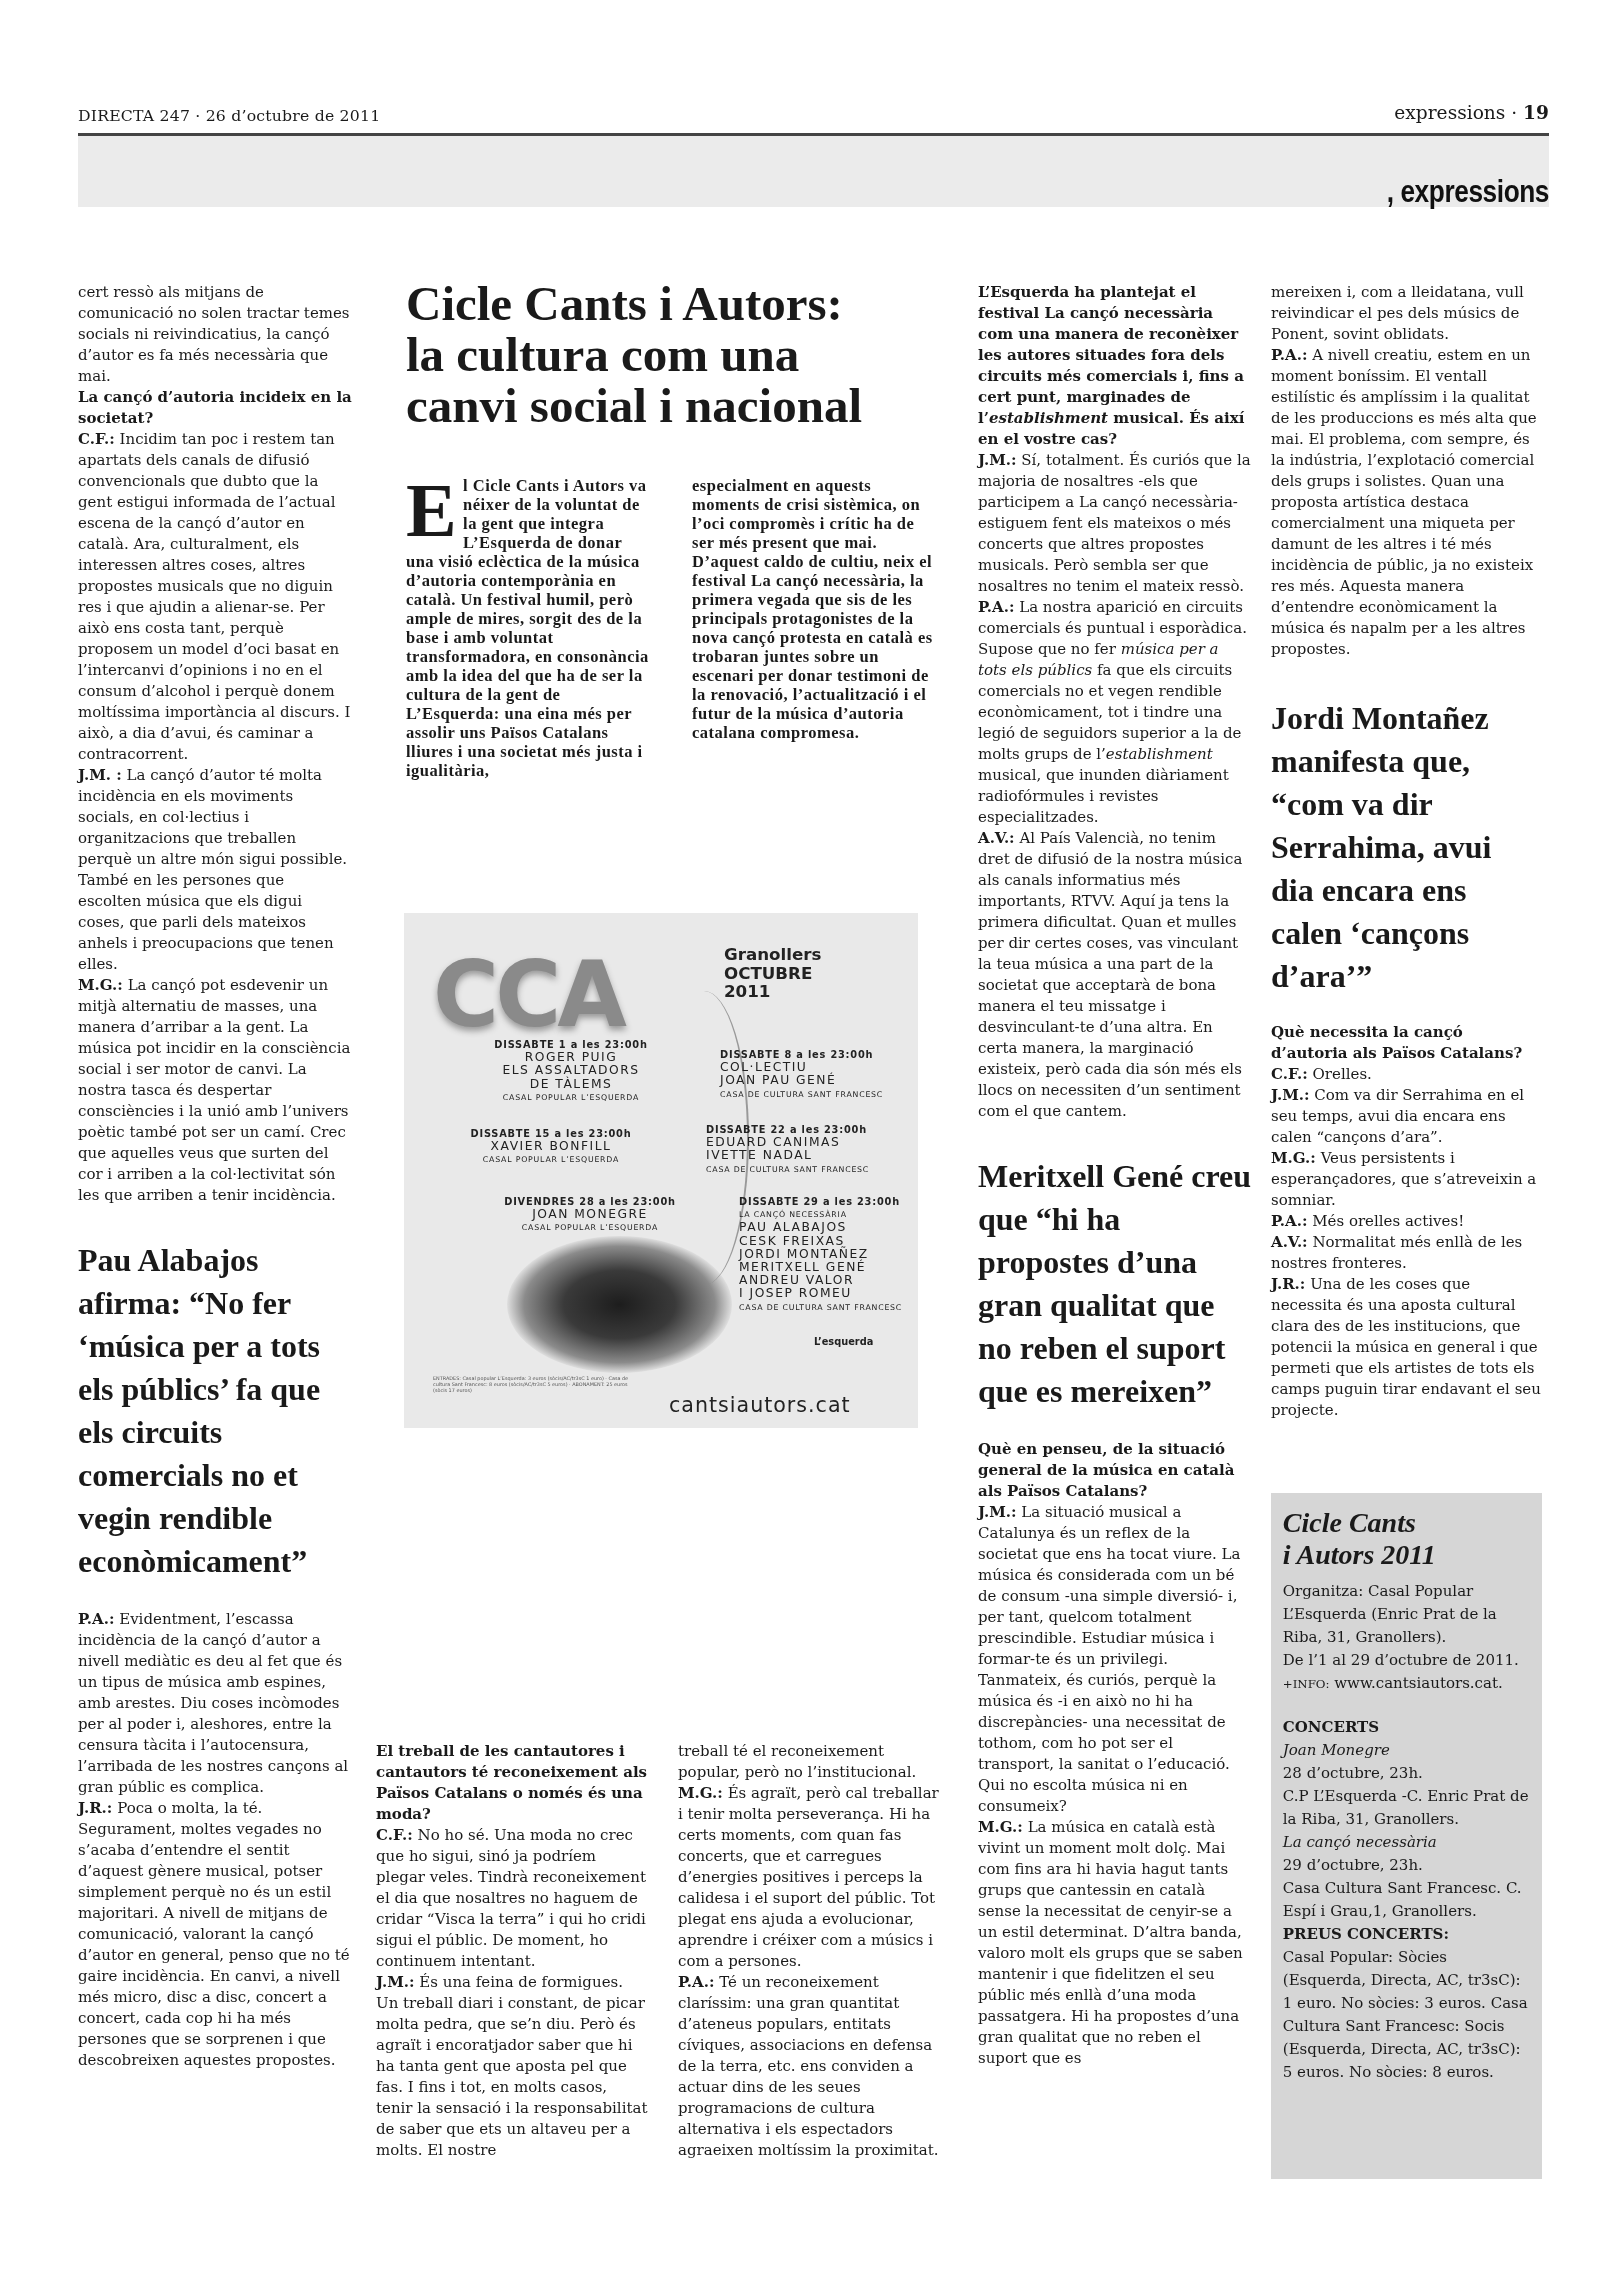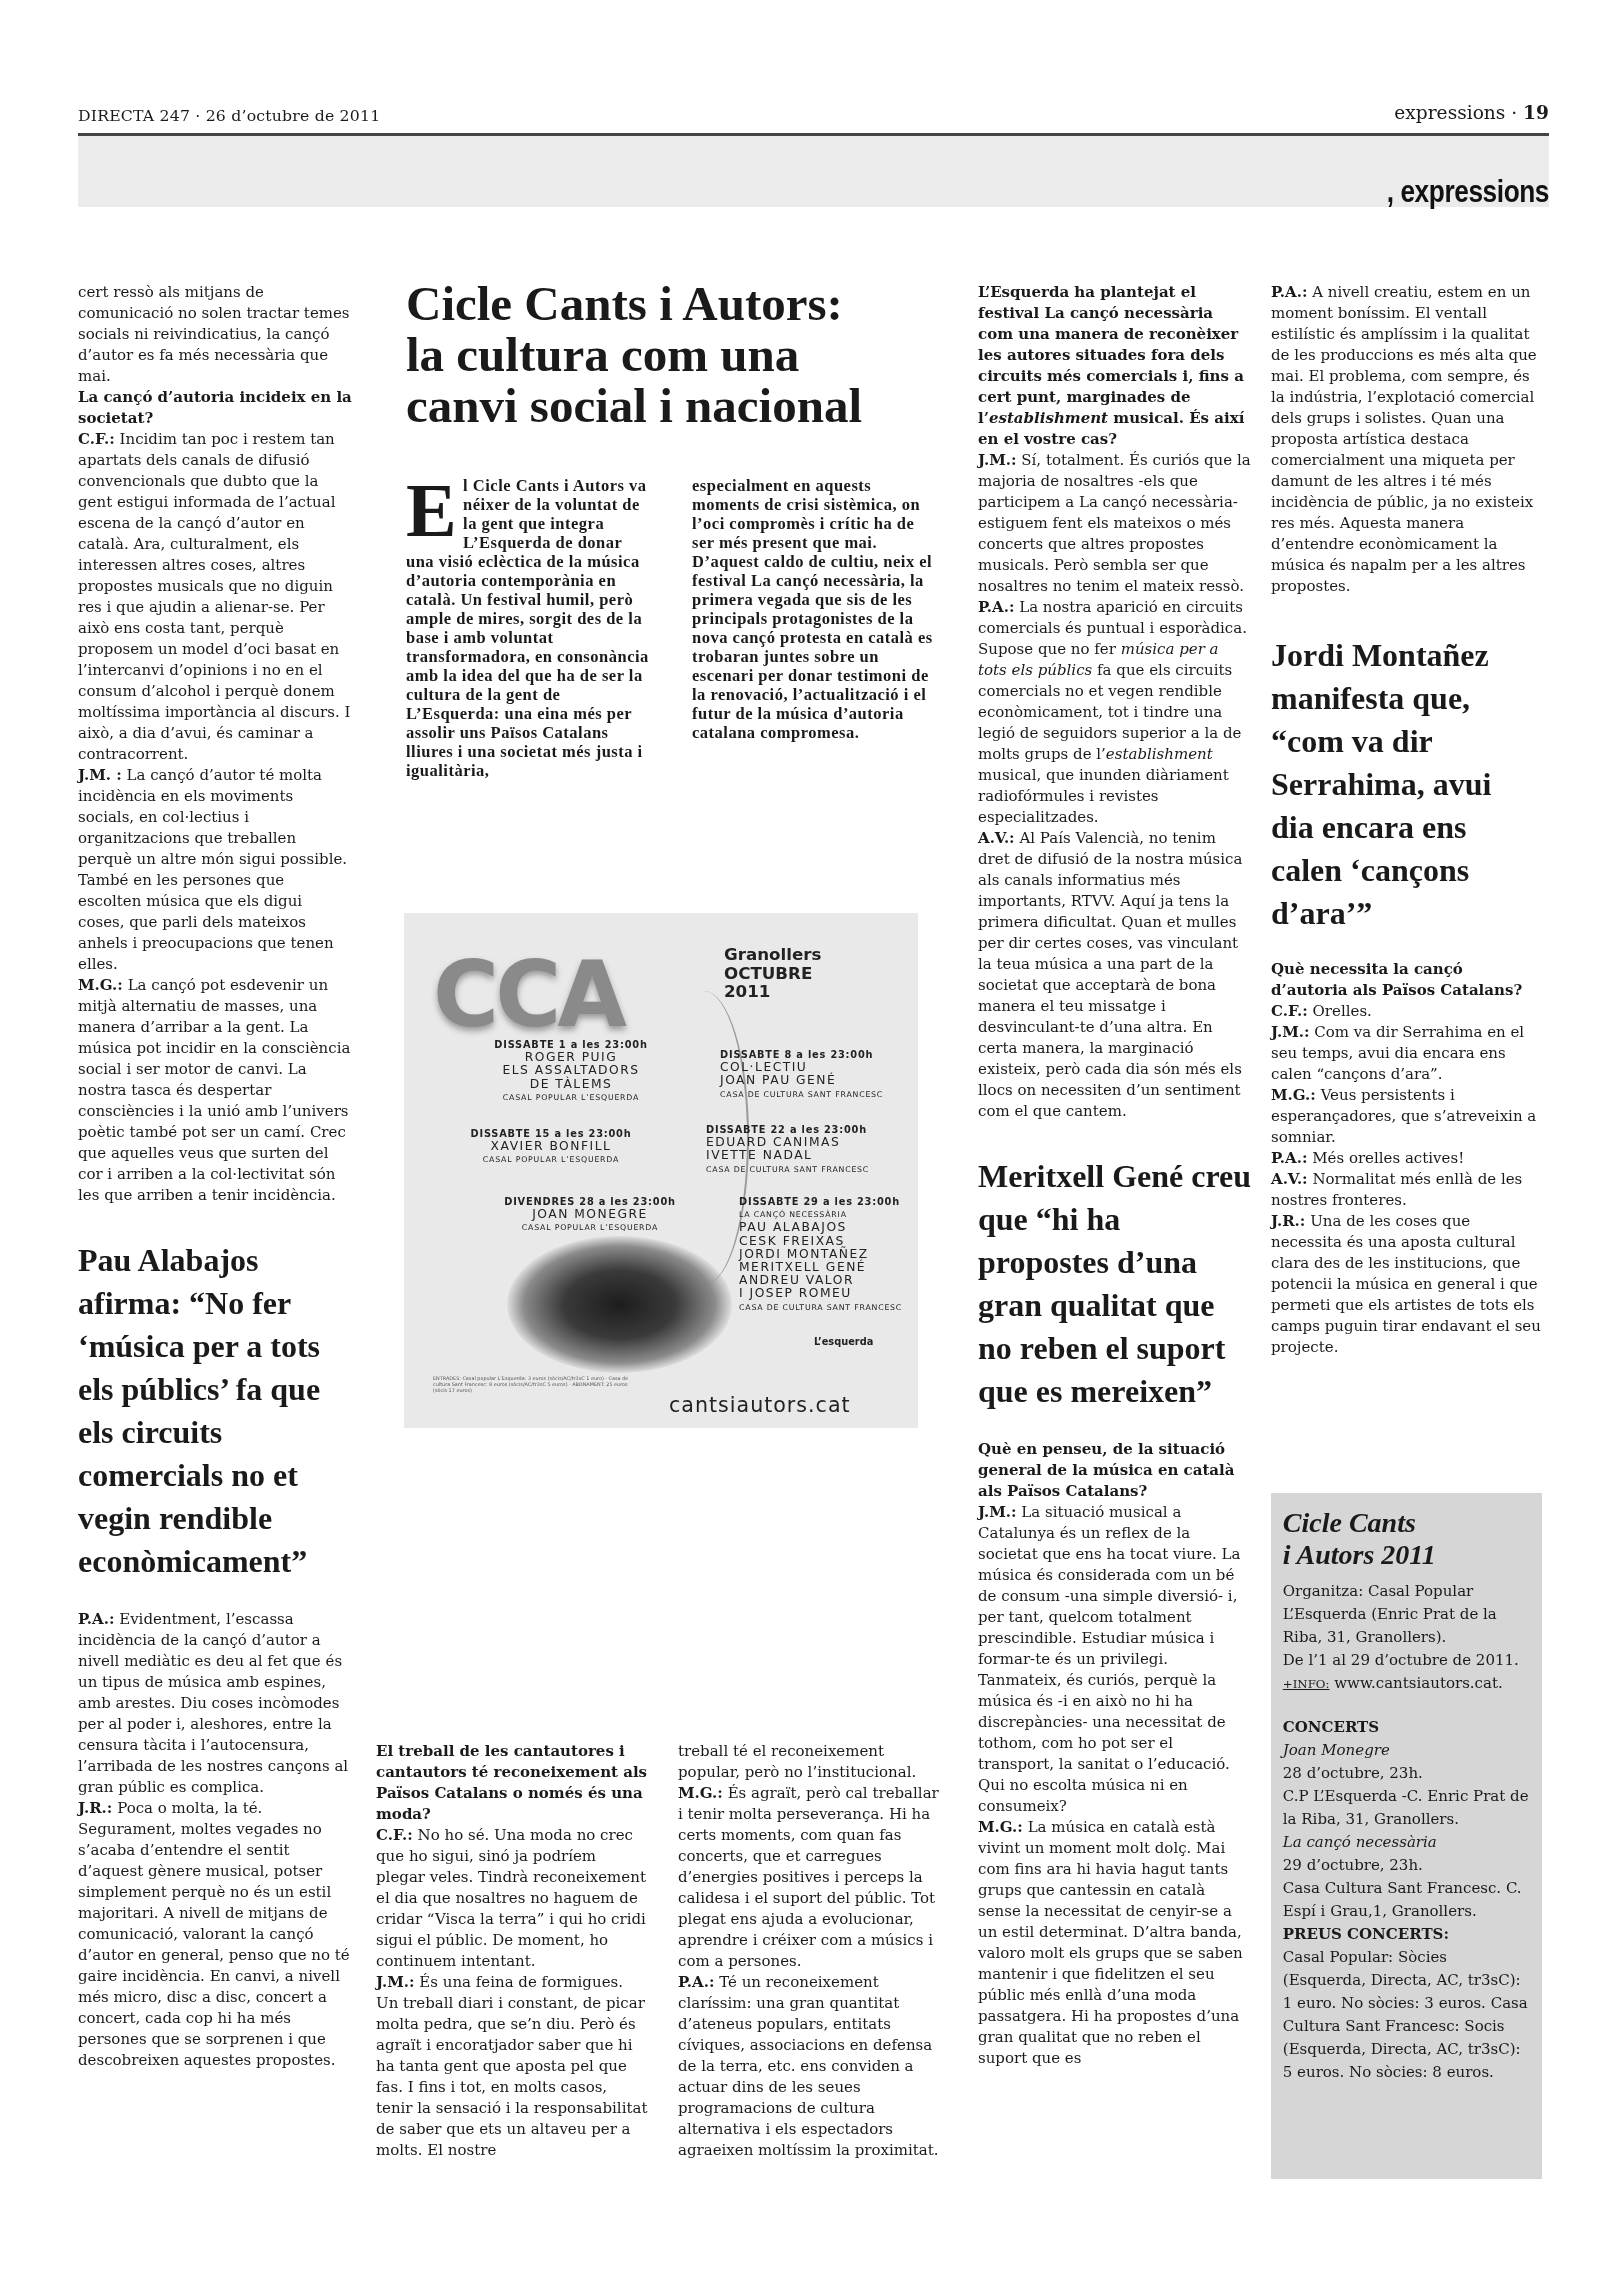--- a/index.html
+++ b/index.html
@@ -32,21 +32,21 @@
   .poster .ball { position:absolute; left:103px; top:323px; width:225px; height:137px; border-radius:50%;
         background:radial-gradient(ellipse at center, #1d1d1d 0%, #3a3a3a 35%, #8b8b8b 60%, rgba(233,233,233,0) 72%); }
   .poster .string { position:absolute; left:255px; top:78px; width:88px; height:294px; border-right:2px solid #999; border-radius:0 50% 50% 0; }
   .poster .site { position:absolute; left:265px; top:480px; font-size:20.6px; letter-spacing:1px; }
   .poster .logo { position:absolute; left:410px; top:423px; font-size:9.8px; font-weight:bold; }
   .poster .fine { position:absolute; left:29px; top:463px; font-size:4.9px; line-height:5.9px; color:#555; }
   .sidebox { position:absolute; left:1271px; top:1493px; width:271px; height:1169px; background:#d6d6d6; }
   .sidebox .inner { padding:13.7px 11.8px 0 11.8px; font-size:15px; line-height:23px; }
   .sidebox .stitle { font-style:italic; font-weight:bold; font-size:28px; line-height:32px; margin:0 0 9.8px 0; font-family:"Liberation Serif", serif; }
   .sidebox p { margin:0; }
-  .sc { font-variant:small-caps;text-decoration:underline; }
+  .sc { font-variant:small-caps; }
 </style>
 </head>
 <body>
 
 <div class="hdr-left">DIRECTA 247  ·  26 d’octubre de 2011</div>
 <div class="hdr-right"><span>expressions · </span><b>19</b></div>
 <div class="rule"></div>
 <div class="band"></div>
 <div class="section-title">, expressions</div>
 
@@ -150,20 +150,21 @@
   <p><b>A.V.:</b><span> Al País Valencià, no tenim dret de difusió de la nostra música als canals informatius més importants, RTVV. Aquí ja tens la primera dificultat. Quan et mulles per dir certes coses, vas vinculant la teua música a una part de la societat que acceptarà de bona manera el teu missatge i desvinculant-te d’una altra. En certa manera, la marginació existeix, però cada dia són més els llocs on necessiten d’un sentiment com el que cantem.</span></p>
   <div style="height:33px"></div>
   <p class="quote-head">Meritxell Gené creu que “hi ha propostes d’una gran qualitat que no reben el suport que es mereixen”</p>
   <div style="height:25.5px"></div>
   <p class="q">Què en penseu, de la situació general de la música en català als Països Catalans?</p>
   <p><b>J.M.:</b><span> La situació musical a Catalunya és un reflex de la societat que ens ha tocat viure. La música és considerada com un bé de consum -una simple diversió- i, per tant, quelcom totalment prescindible. Estudiar música i formar-te és un privilegi. Tanmateix, és curiós, perquè la música és -i en això no hi ha discrepàncies- una necessitat de tothom, com ho pot ser el transport, la sanitat o l’educació. Qui no escolta música ni en consumeix?</span></p>
   <p><b>M.G.:</b><span> La música en català està vivint un moment molt dolç. Mai com fins ara hi havia hagut tants grups que cantessin en català sense la necessitat de cenyir-se a un estil determinat. D’altra banda, valoro molt els grups que se saben mantenir i que fidelitzen el seu públic més enllà d’una moda passatgera. Hi ha propostes d’una gran qualitat que no reben el suport que es</span></p>
 </div>
 
 <div class="col" style="left:1271px; top:282px; width:271px;">
+  <p>mereixen i, com a lleidatana, vull reivindicar el pes dels músics de Ponent, sovint oblidats.</p>
   <p><b>P.A.:</b><span> A nivell creatiu, estem en un moment boníssim. El ventall estilístic és amplíssim i la qualitat de les produccions es més alta que mai. El problema, com sempre, és la indústria, l’explotació comercial dels grups i solistes. Quan una proposta artística destaca comercialment una miqueta per damunt de les altres i té més incidència de públic, ja no existeix res més. Aquesta manera d’entendre econòmicament la música és napalm per a les altres propostes.</span></p>
   <div style="height:37px"></div>
   <p class="quote-head">Jordi Montañez manifesta que, “com va dir Serrahima, avui dia encara ens calen ‘cançons d’ara’”</p>
   <div style="height:23.5px"></div>
   <p class="q">Què necessita la cançó d’autoria als Països Catalans?</p>
   <p><b>C.F.:</b><span> Orelles.</span></p>
   <p><b>J.M.:</b><span> Com va dir Serrahima en el seu temps, avui dia encara ens calen “cançons d’ara”.</span></p>
   <p><b>M.G.:</b><span> Veus persistents i esperançadores, que s’atreveixin a somniar.</span></p>
   <p><b>P.A.:</b><span> Més orelles actives!</span></p>
   <p><b>A.V.:</b><span> Normalitat més enllà de les nostres fronteres.</span></p>

